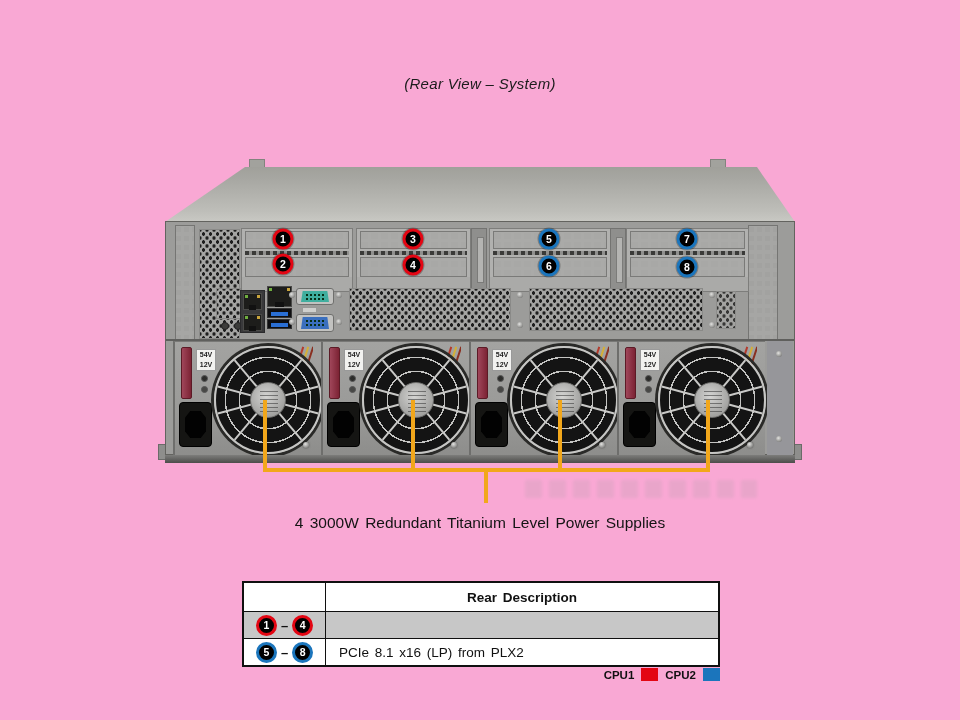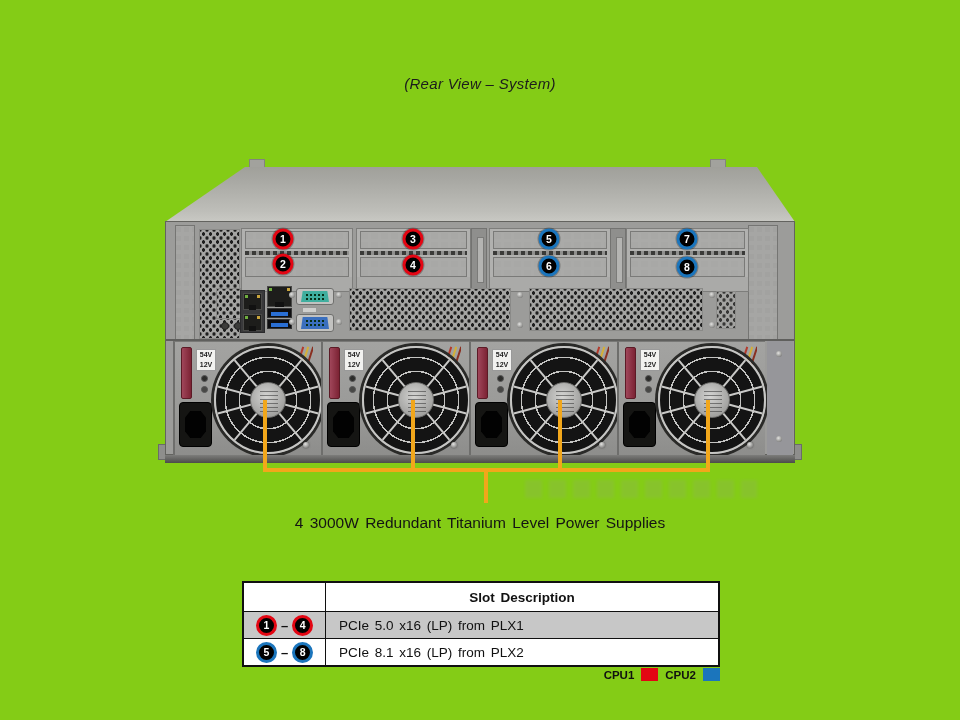--- a/index.html
+++ b/index.html
@@ -1,21 +1,21 @@
 <!DOCTYPE html>
 <html style="--red: #e30613; --blue: #1b75bc; --yellow: #f2a71b;"><head>
 <meta charset="utf-8">
 <style>
   :root{
     --red:#e30613; --blue:#1b75bc; --yellow:#f2a71b;
   }
   *{margin:0;padding:0;box-sizing:border-box;}
   html,body{background:#ffffff;}
   #page{
-    position:relative;width:960px;height:720px;background:#84cc16;overflow:hidden;
+    position:relative;width:960px;height:720px;background:#f9a8d4;overflow:hidden;
     font-family:"Liberation Sans","DejaVu Sans",sans-serif;color:#111;
   }
   
   .title{position:absolute;left:0;top:75px;width:960px;text-align:center;
     font-size:15px;font-style:italic;color:#1c1c1c;letter-spacing:.3px;}
   .caption{position:absolute;left:0;top:514px;width:960px;text-align:center;
     font-size:15.5px;color:#141414;word-spacing:2px;}
   
   .server{position:absolute;left:165px;top:150px;width:630px;height:313px;}
   .lid{position:absolute;left:0;top:0;width:630px;height:72px;
@@ -331,29 +331,28 @@
   <div class="yline" style="left:263px;top:468px;width:447px;height:4px"></div>
   <div class="yline" style="left:484px;top:470px;width:4px;height:33px"></div>
 
   <div class="watermark"></div>
 
   <div class="caption">4 3000W Redundant Titanium Level Power Supplies</div>
 
   <div class="slot-table">
     <div class="t-row t-head">
       <div class="t-c1"></div>
-      <div class="t-c2">Slot Description</div>
+      <div class="t-c2">Rear Description</div>
     </div>
     <div class="t-row t-body-row t-gray">
       <div class="t-c1">
         <span class="callout red">1</span>
         <span class="dash">–</span>
         <span class="callout red">4</span>
       </div>
-      <div class="t-c2">PCIe 5.0 x16 (LP) from PLX1</div>
     </div>
     <div class="t-row t-body-row">
       <div class="t-c1">
         <span class="callout blue">5</span>
         <span class="dash">–</span>
         <span class="callout blue">8</span>
       </div>
       <div class="t-c2">PCIe 8.1 x16 (LP) from PLX2</div>
     </div>
   </div>

